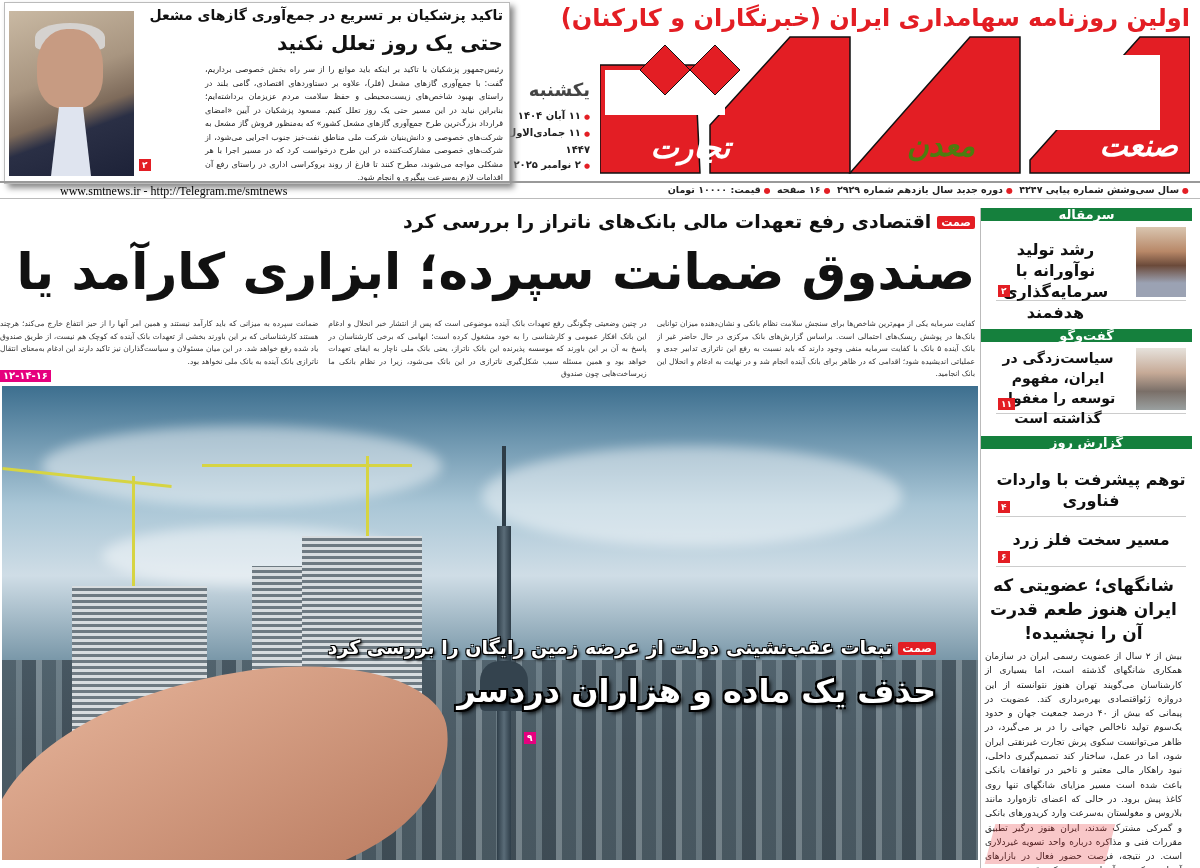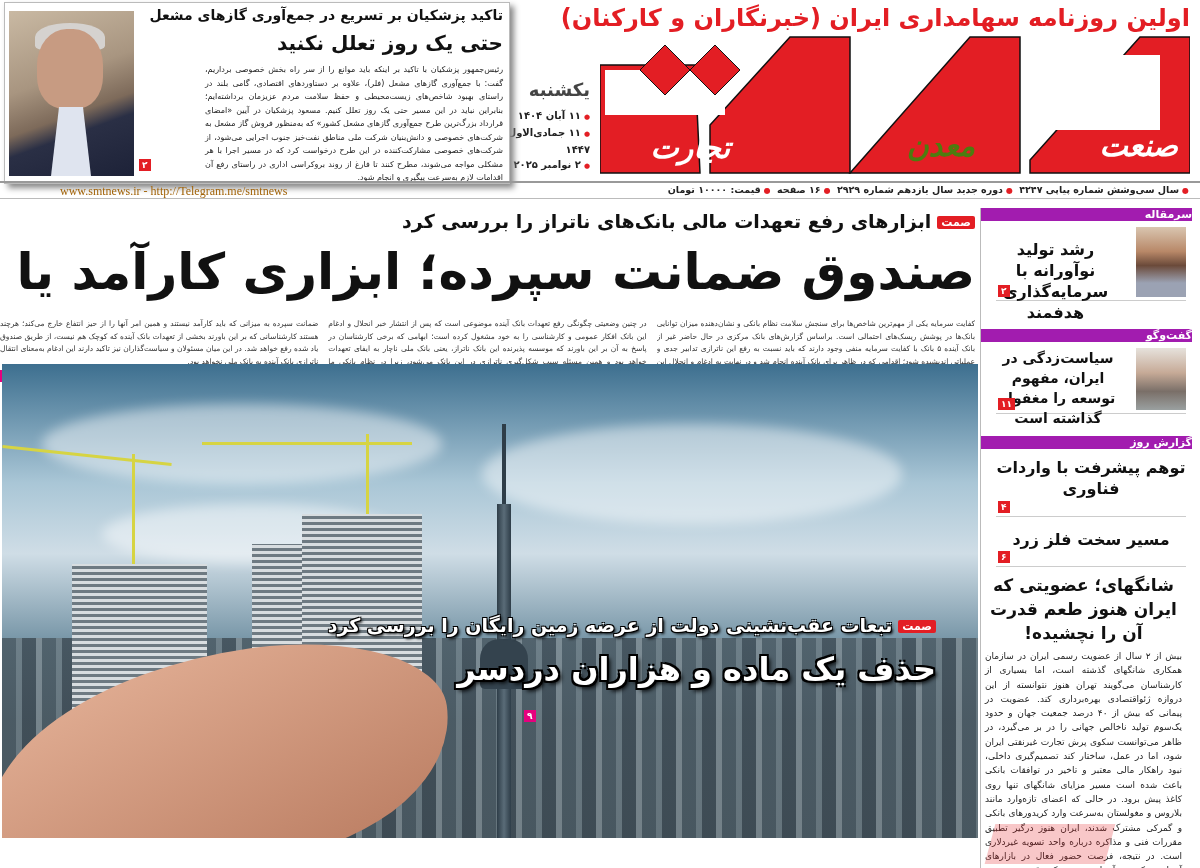--- a/index.html
+++ b/index.html
@@ -23,45 +23,45 @@
 .topbox .kicker{position:absolute;right:6px;top:4px;font-size:14px;font-weight:bold;white-space:nowrap}
 .topbox .title{position:absolute;right:6px;top:28px;font-size:20px;font-weight:bold;white-space:nowrap}
 .topbox .body{position:absolute;right:6px;top:60px;width:298px;font-size:8px;line-height:13.5px;color:#222;text-align:justify}
 .pageref{display:inline-block;background:#e31e24;color:#fff;font-size:9px;font-weight:bold;padding:0 3px;line-height:12px}
 .pageref.pink{background:#e6007e}
 .topbox .pageref{position:absolute;left:134px;bottom:12px}
 
 .rule{left:0;width:1200px;height:2px;background:#999}
 .infobar{right:8px;top:184px;font-size:9.5px;font-weight:bold;color:#222;white-space:nowrap}
 .infobar .dot{color:#e31e24;font-size:8px;margin:0 3px}
-.weburl{left:60px;top:184px;font-family:"Liberation Serif",serif;font-size:12px;direction:ltr;color:#a16207}
+.weburl{left:60px;top:184px;font-family:"Liberation Serif",serif;font-size:12px;direction:ltr;color:#000000}
 
 .kicker-main{right:225px;top:210px;font-size:19px;font-weight:bold;white-space:nowrap}
 .mini-logo{display:inline-block;background:#e31e24;color:#fff;font-size:11px;padding:0 4px;margin-left:6px;vertical-align:middle;border-radius:2px}
 .headline{right:225px;top:238px;width:960px;text-align:center;font-size:50px;font-weight:bold;letter-spacing:-1px;white-space:nowrap;line-height:68px}
 .cols{right:225px;top:318px;width:975px;height:64px;display:flex;gap:10px}
 .col{flex:1;font-size:7.5px;line-height:12.5px;color:#333;text-align:justify;overflow:hidden}
 .col .pageref{float:left;margin-top:2px;font-size:10px}
 
-.hero{left:2px;top:364px;width:976px;height:474px;overflow:hidden;background:linear-gradient(180deg,#3d6f8f 0%,#a9c6d6 25%,#cfdde6 40%,#6f8fa1 60%,#4a5e6b 75%,#37474f 100%)}
+.hero{left:2px;top:386px;width:976px;height:474px;overflow:hidden;background:linear-gradient(180deg,#3d6f8f 0%,#a9c6d6 25%,#cfdde6 40%,#6f8fa1 60%,#4a5e6b 75%,#37474f 100%)}
 .cloud{position:absolute;border-radius:50%;background:rgba(255,255,255,0.45);filter:blur(6px)}
 .tower{position:absolute;left:495px;top:140px;width:14px;height:360px;background:linear-gradient(90deg,#2e3d48,#5a6c78,#2e3d48)}
 .tower-spire{position:absolute;left:500px;top:60px;width:4px;height:90px;background:#2e3d48}
 .tower-pod{position:absolute;left:478px;top:275px;width:48px;height:50px;background:#34434e;border-radius:40% 40% 10% 10%}
 .city{position:absolute;left:0;bottom:0;width:100%;height:200px;background:repeating-linear-gradient(90deg,#4b5a63 0 14px,#6d7c84 14px 20px,#3f4c55 20px 34px,#7e8b92 34px 40px);opacity:.85}
 .bldg{position:absolute;background:repeating-linear-gradient(0deg,#d8dde0 0 3px,#6e7a82 3px 6px),#bcc5ca}
 .hand{position:absolute;left:-20px;top:290px;width:470px;height:210px;background:linear-gradient(160deg,#e6b49a,#b97b60);border-radius:60% 40% 40% 30%/70% 40% 60% 30%;transform:rotate(-8deg)}
 .crane{position:absolute;background:#d6d443}
 .hero-kicker{position:absolute;right:42px;top:250px;font-size:19px;font-weight:bold;color:#fff;white-space:nowrap;text-shadow:1px 1px 0 #000,-1px -1px 0 #000,1px -1px 0 #000,-1px 1px 0 #000,2px 2px 3px #000}
 .hero-kicker .mini-logo{text-shadow:none}
 .hero-title{position:absolute;right:42px;top:286px;font-size:32px;font-weight:bold;color:#fff;white-space:nowrap;text-shadow:2px 2px 0 #000,-2px -2px 0 #000,2px -2px 0 #000,-2px 2px 0 #000,3px 3px 4px #000}
 .hero .pageref{position:absolute;left:522px;top:346px}
 
 .side{right:8px;top:208px;width:212px;height:660px;border-left:1px solid #bbb}
-.sec-bar{height:13px;background:#a21caf;color:#fff;font-size:11px;font-weight:bold;line-height:13px}
+.sec-bar{height:13px;background:#15803d;color:#fff;font-size:13px;font-weight:bold;text-align:center;line-height:13px}
 .side-item{position:relative;border-bottom:1px solid #ccc;margin:0 6px 0 15px}
 .side-photo{position:absolute;right:0;top:6px;width:50px;height:70px}
 .side-head{font-size:16px;font-weight:bold;line-height:21px;text-align:center}
 .side-item .pageref{position:absolute;left:2px;bottom:3px}
 .body-col{font-size:9px;line-height:14.3px;color:#222;text-align:justify;padding:4px 4px 0 4px}
 .watermark{position:absolute;left:990px;top:824px;width:120px;height:40px;background:rgba(227,30,36,.25);transform:skewX(-15deg)}
 </style>
 </head>
 <body>
 
@@ -107,21 +107,21 @@
 <div class="abs infobar">
   <span class="dot">●</span><span>سال سی‌وشش شماره پیاپی ۴۲۴۷</span>
   <span class="dot">●</span><span>دوره جدید سال یازدهم شماره ۲۹۲۹</span>
   <span class="dot">●</span><span>۱۶ صفحه</span>
   <span class="dot">●</span><span>قیمت: ۱۰۰۰۰ تومان</span>
 </div>
 <div class="abs weburl">www.smtnews.ir  -  http://Telegram.me/smtnews</div>
 <div class="abs rule" style="top:198px;height:1px;background:#bbb"></div>
 
 <div class="abs kicker-main">
-  <span class="mini-logo">صمت</span><span>ابزارهای رفع تعهدات مالی بانک‌های ناتراز را بررسی کرد</span>
+  <span class="mini-logo">صمت</span><span>اقتصادی رفع تعهدات مالی بانک‌های ناتراز را بررسی کرد</span>
 </div>
 <div class="abs headline">صندوق ضمانت سپرده؛ ابزاری کارآمد یا تزئینی</div>
 <div class="abs cols">
   <div class="col">کفایت سرمایه یکی از مهم‌ترین شاخص‌ها برای سنجش سلامت نظام بانکی و نشان‌دهنده میزان توانایی بانک‌ها در پوشش ریسک‌های احتمالی است. براساس گزارش‌های بانک مرکزی در حال حاضر غیر از بانک آینده ۵ بانک با کفایت سرمایه منفی وجود دارند که باید نسبت به رفع این ناترازی تدابیر جدی و عملیاتی اندیشیده شود؛ اقدامی که در ظاهر برای بانک آینده انجام شد و در نهایت به ادغام و انحلال این بانک انجامید.</div>
   <div class="col">در چنین وضعیتی چگونگی رفع تعهدات بانک آینده موضوعی است که پس از انتشار خبر انحلال و ادغام این بانک افکار عمومی و کارشناسی را به خود مشغول کرده است؛ ابهامی که برخی کارشناسان در پاسخ به آن بر این باورند که موسسه پذیرنده این بانک ناتراز، یعنی بانک ملی ناچار به ایفای تعهدات خواهد بود و همین مسئله سبب شکل‌گیری ناترازی در این بانک می‌شود، زیرا در نظام بانکی ما زیرساخت‌هایی چون صندوق</div>
   <div class="col"><span>ضمانت سپرده به میزانی که باید کارآمد نیستند و همین امر آنها را از حیز انتفاع خارج می‌کند؛ هرچند هستند کارشناسانی که بر این باورند بخشی از تعهدات بانک آینده که کوچک هم نیست، از طریق صندوق یاد شده رفع خواهد شد. در این میان مسئولان و سیاست‌گذاران نیز تاکید دارند این ادغام به‌معنای انتقال ناترازی بانک آینده به بانک ملی نخواهد بود.</span><br><span class="pageref pink">۱۲-۱۴-۱۶</span></div>
 </div>
 
 <div class="abs hero">
   <div class="cloud" style="left:40px;top:40px;width:400px;height:80px"></div>
@@ -151,21 +151,21 @@
     <div class="side-head" style="position:absolute;right:58px;top:18px;width:145px">رشد تولید نوآورانه با سرمایه‌گذاری هدفمند</div>
     <span class="pageref">۲</span>
   </div>
   <div class="sec-bar" style="margin-top:28px">گفت‌وگو</div>
   <div class="side-item" style="height:72px">
     <div class="side-photo" style="top:6px;height:62px;background:linear-gradient(180deg,#e6e2dc 0%,#c6aa97 40%,#7a6f68 70%,#9aa0a0 100%)"></div>
     <div class="side-head" style="position:absolute;right:58px;top:6px;width:140px;font-size:14px;line-height:20px">سیاست‌زدگی در ایران، مفهوم توسعه را مغفول گذاشته است</div>
     <span class="pageref">۱۱</span>
   </div>
   <div class="sec-bar" style="margin-top:22px">گزارش روز</div>
-  <div class="side-item" style="height:68px;padding-top:8px">
+  <div class="side-item" style="height:68px;padding-top:20px">
     <div class="side-head">توهم پیشرفت با واردات فناوری</div>
     <span class="pageref">۴</span>
   </div>
   <div class="side-item" style="height:50px;padding-top:12px">
     <div class="side-head">مسیر سخت فلز زرد</div>
     <span class="pageref">۶</span>
   </div>
   <div style="position:relative;height:360px;margin-right:6px">
     <div class="side-head" style="font-size:17px;line-height:24px;padding-top:6px">شانگهای؛ عضویتی که ایران هنوز طعم قدرت آن را نچشیده!</div>
     <div class="body-col">بیش از ۲ سال از عضویت رسمی ایران در سازمان همکاری شانگهای گذشته است، اما بسیاری از کارشناسان می‌گویند تهران هنوز نتوانسته از این دروازه ژئواقتصادی بهره‌برداری کند. عضویت در پیمانی که بیش از ۴۰ درصد جمعیت جهان و حدود یک‌سوم تولید ناخالص جهانی را در بر می‌گیرد، در ظاهر می‌توانست سکوی پرش تجارت غیرنفتی ایران شود، اما در عمل، ساختار کند تصمیم‌گیری داخلی، نبود راهکار مالی معتبر و تاخیر در توافقات بانکی باعث شده است مسیر مزایای شانگهای تنها روی کاغذ پیش برود. در حالی که اعضای تازه‌وارد مانند بلاروس و مغولستان به‌سرعت وارد کریدورهای بانکی و گمرکی مشترک شدند، ایران هنوز درگیر تطبیق مقررات فنی و مذاکره درباره واحد تسویه غیردلاری است. در نتیجه، فرصت حضور فعال در بازارهای آسیای مرکزی و آسیای جنوبی، که دقیق‌ترین هدف سیاست شرق‌گرای تهران بود، به‌صورت محدود و کند در حال شکل‌گیری است.</div>

